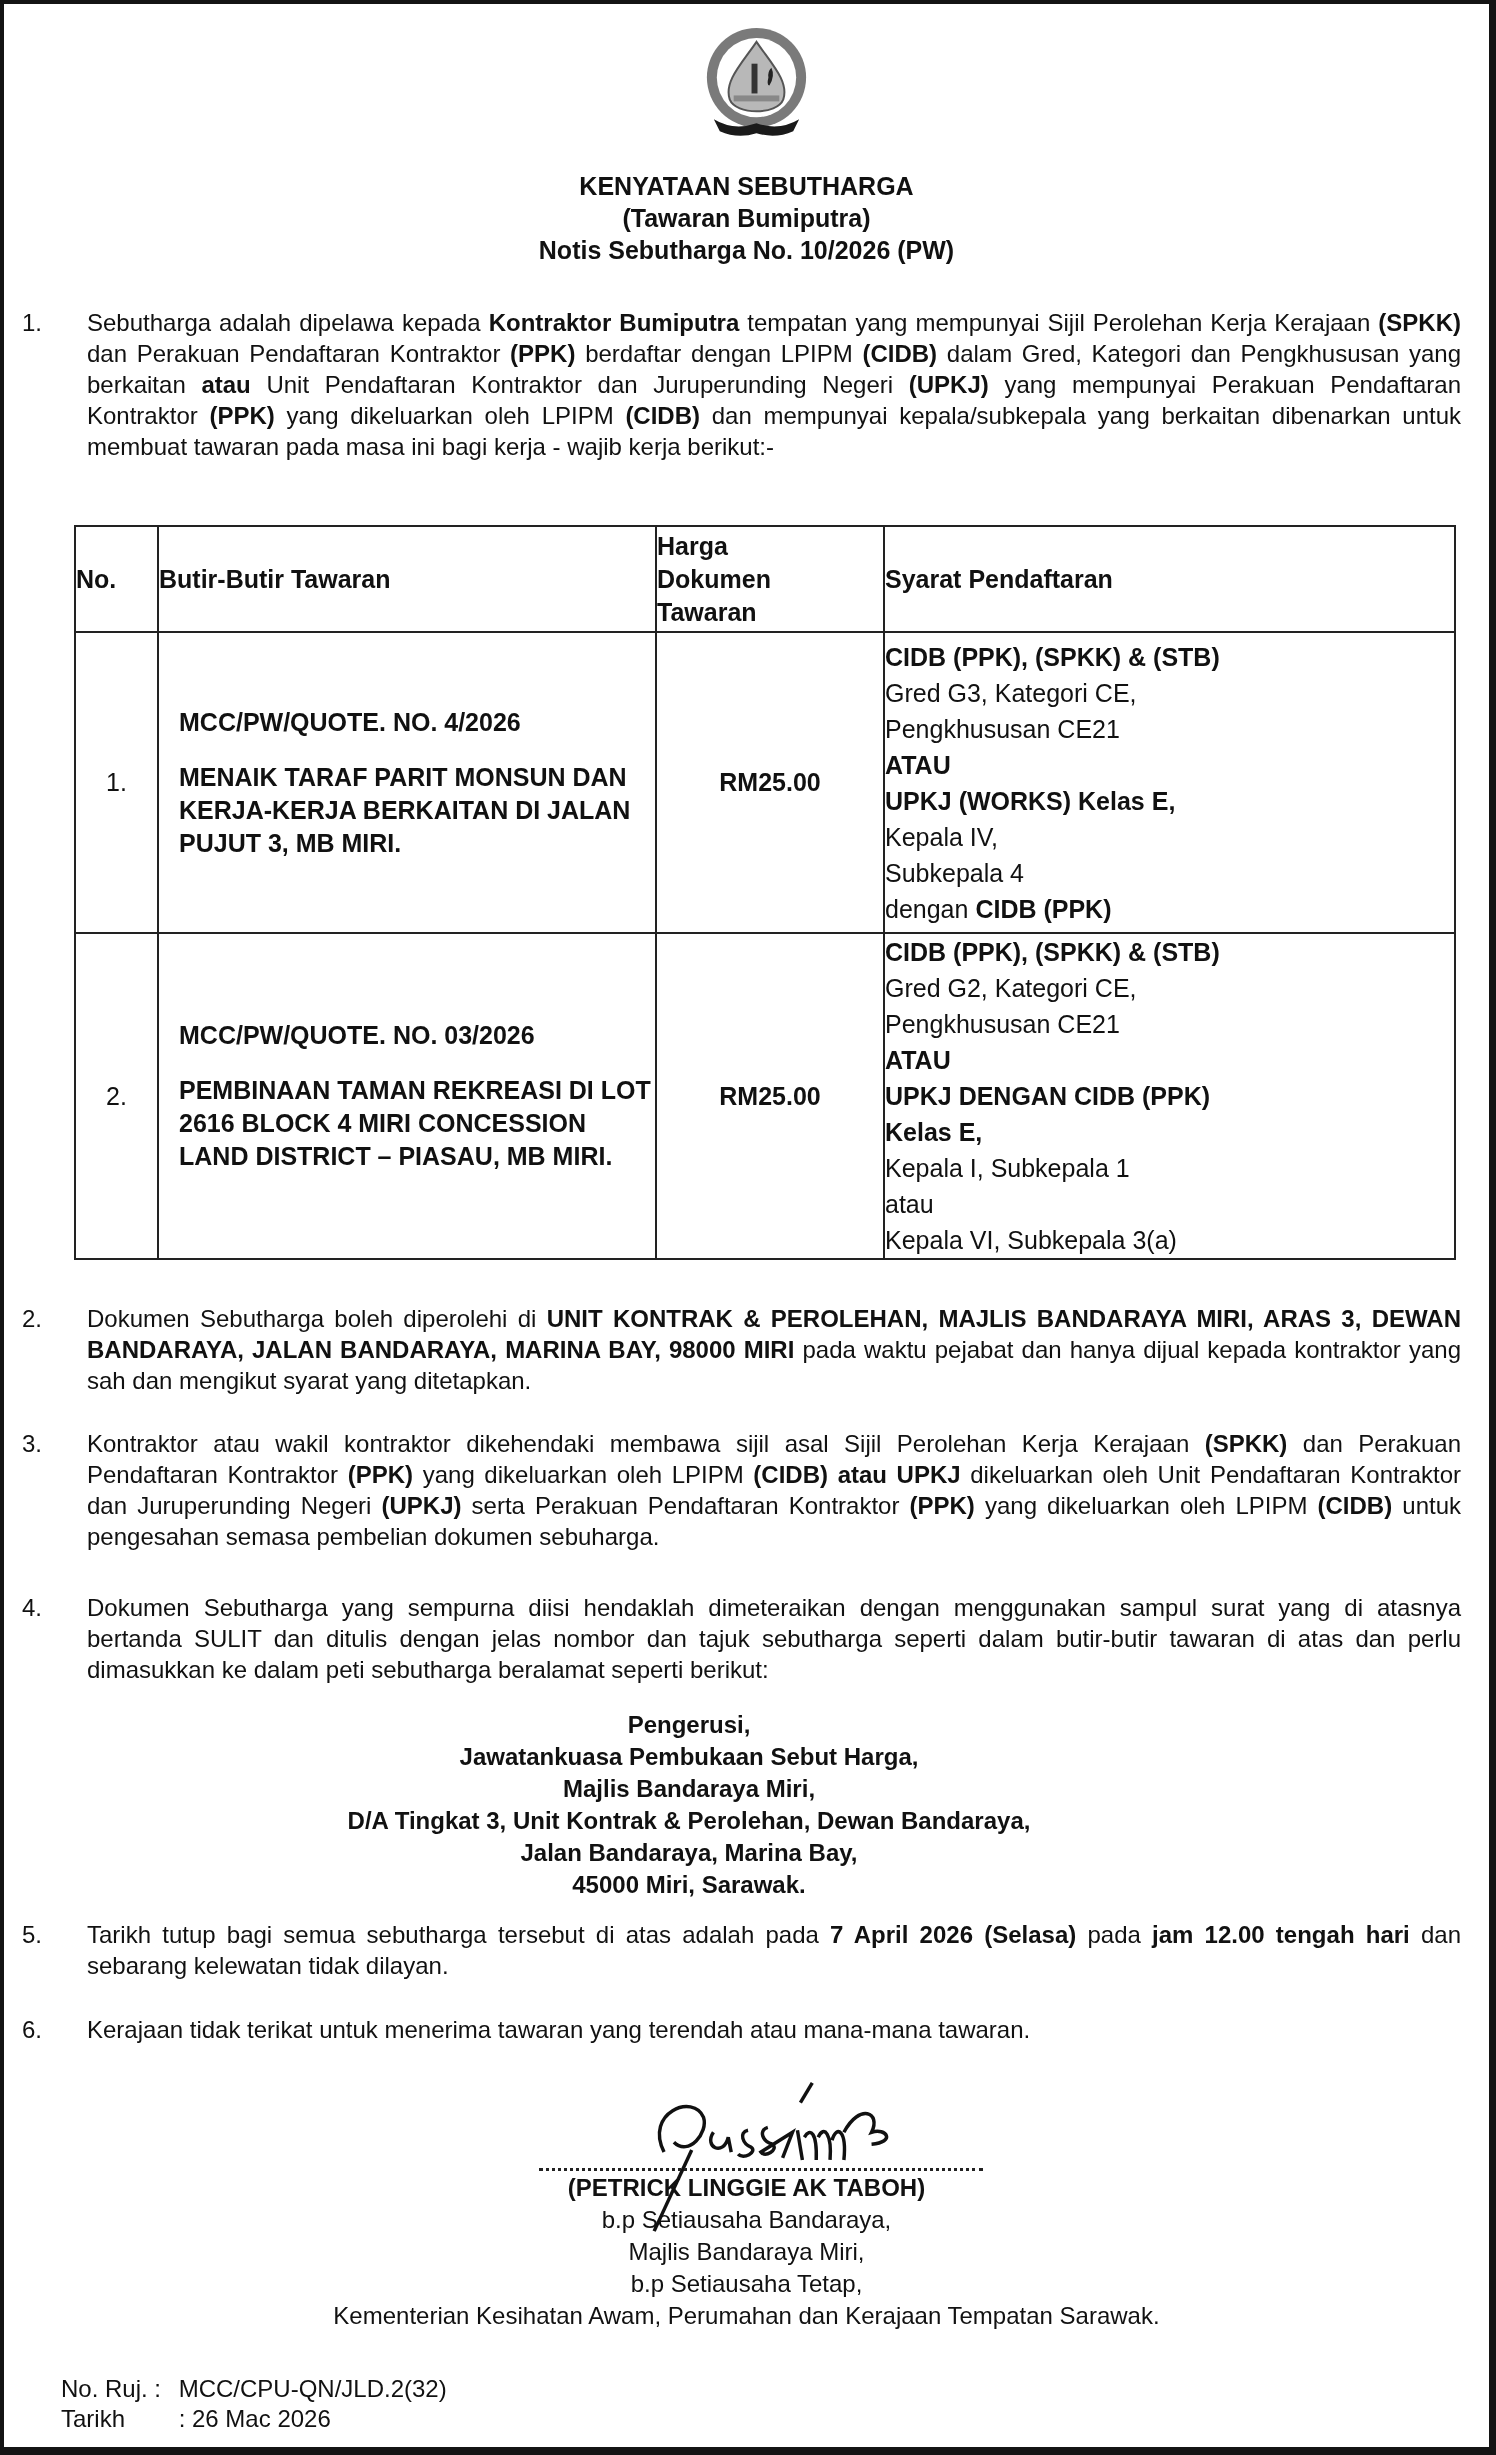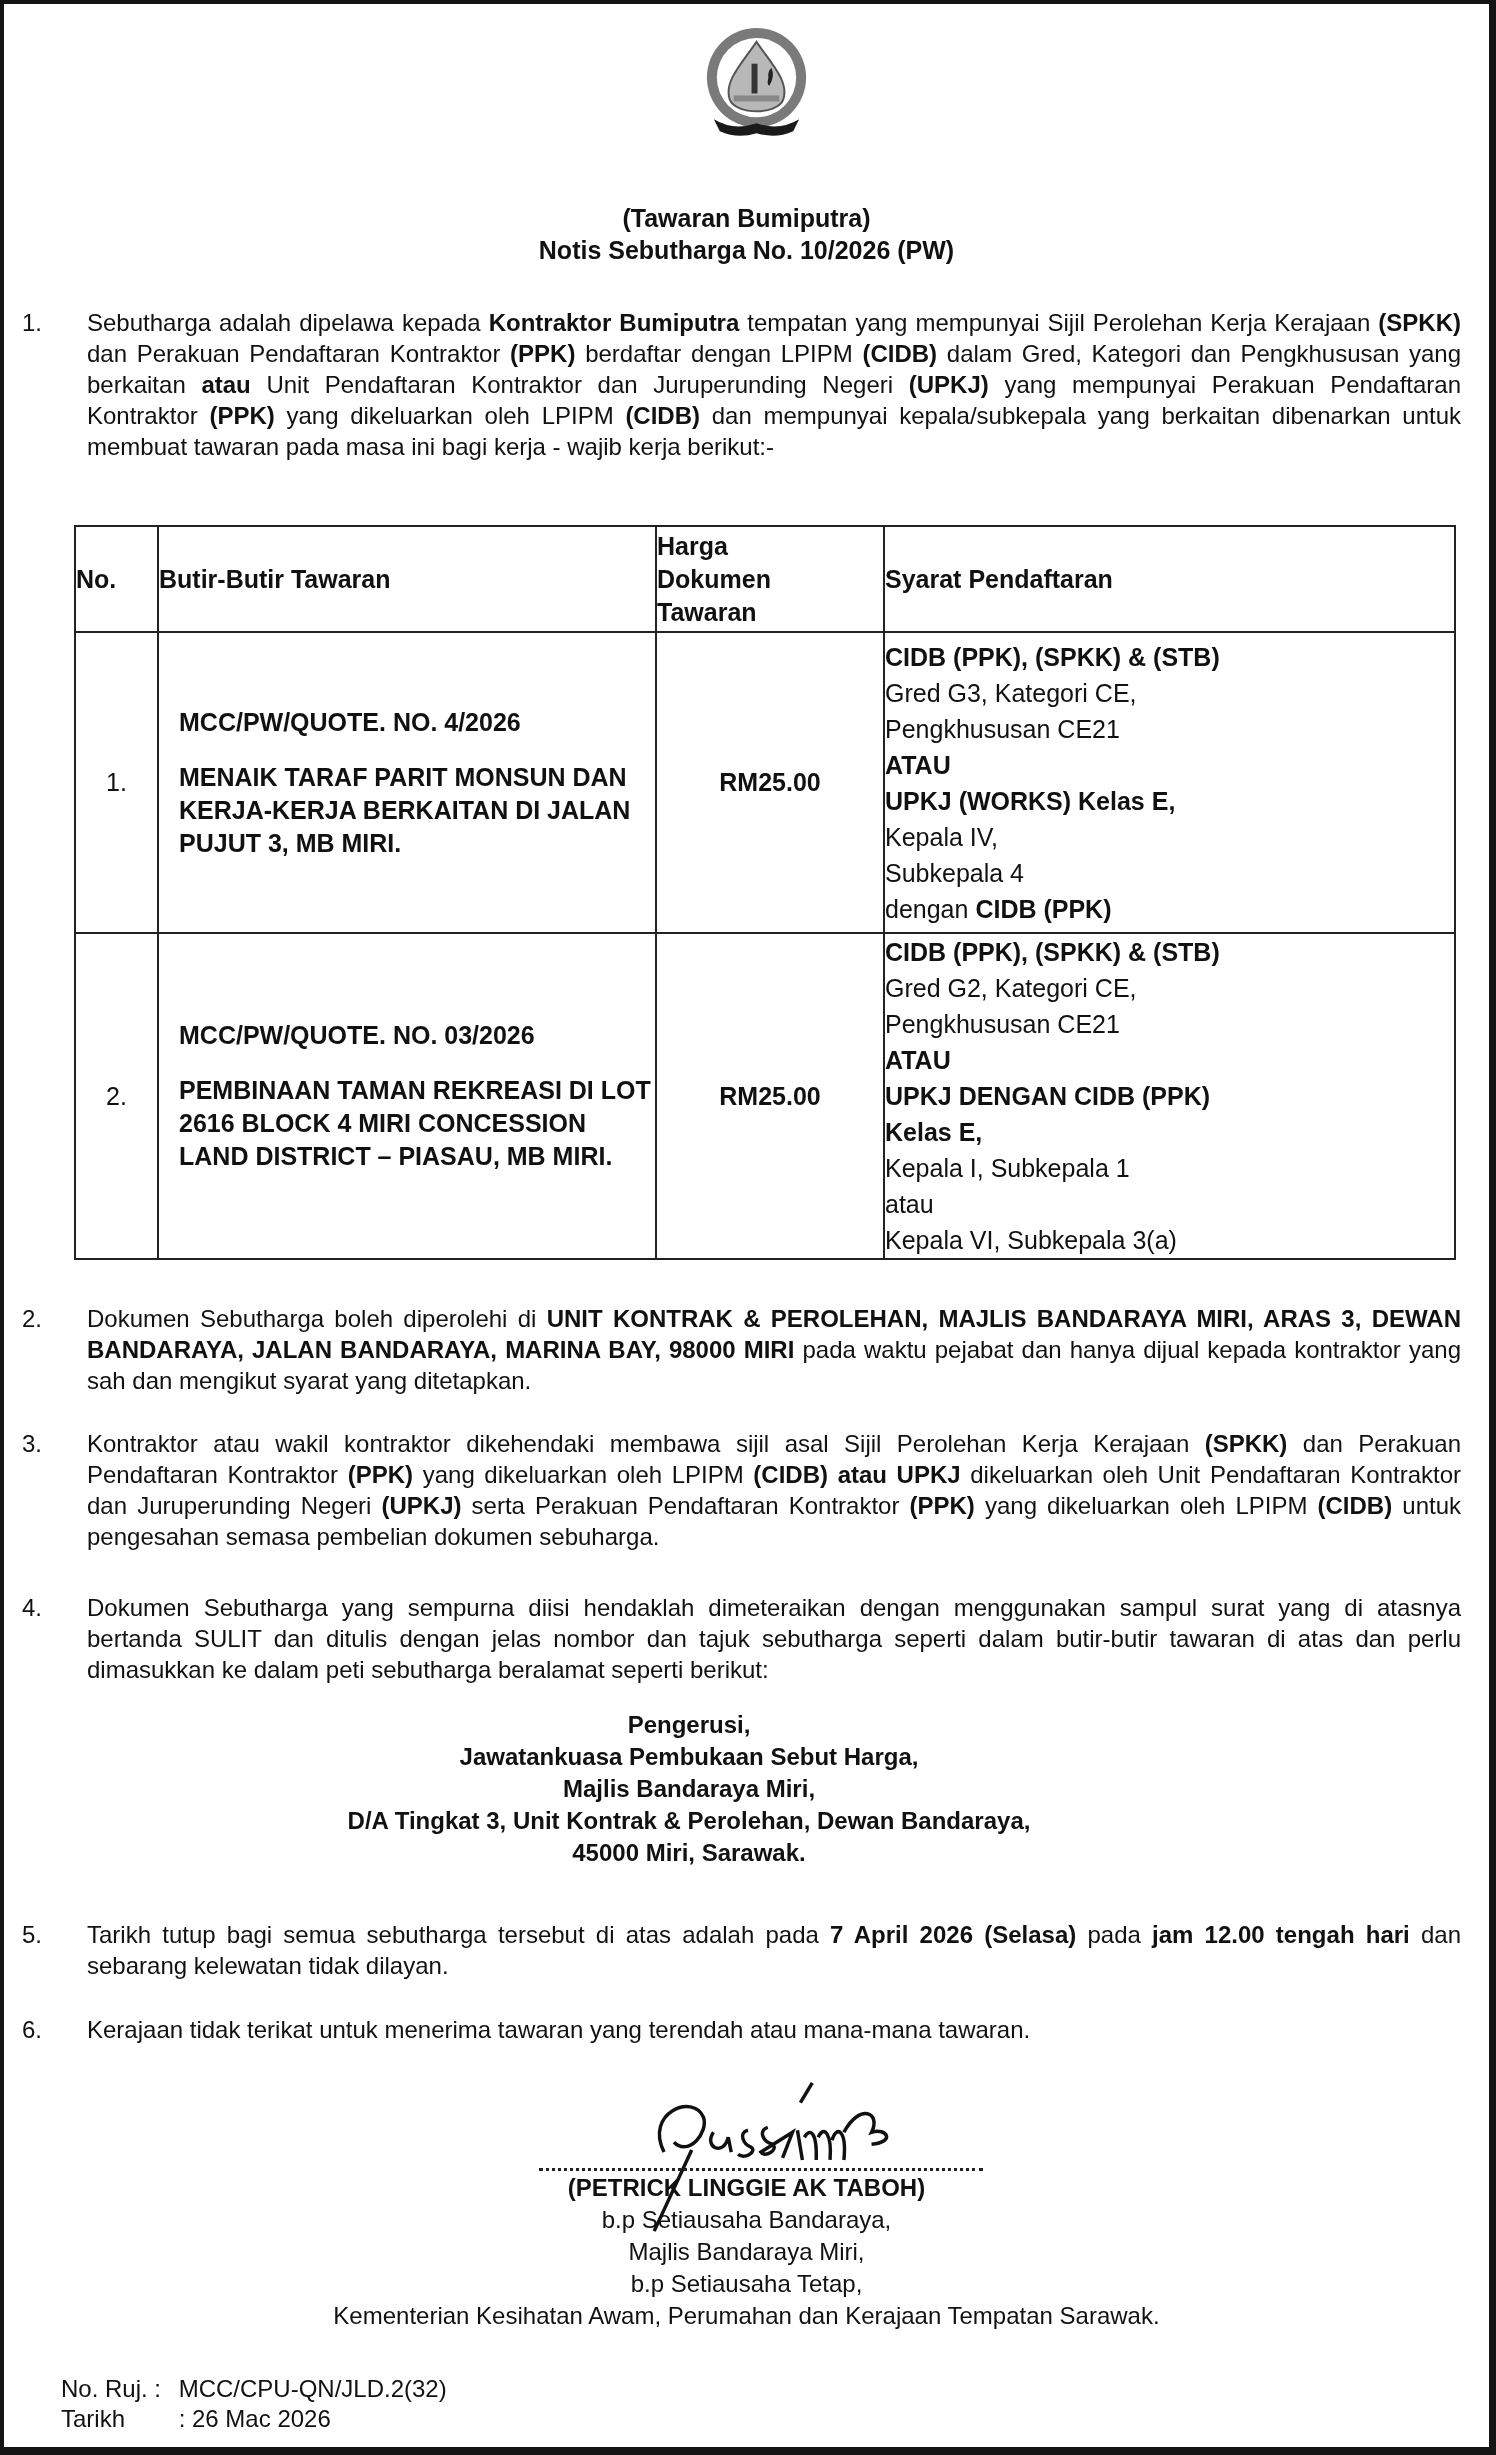--- a/index.html
+++ b/index.html
@@ -81,20 +81,21 @@
   <svg class="crest" viewBox="0 0 126 128">
     <circle cx="63" cy="54" r="50" fill="#7a7a7a"></circle>
     <circle cx="63" cy="54" r="40" fill="#fff"></circle>
     <path d="M63 18 C 48 40, 30 58, 36 76 C 42 92, 84 92, 90 76 C 96 58, 78 40, 63 18 Z" fill="#b8b8b8" stroke="#555" stroke-width="2"></path>
     <rect x="58" y="40" width="6" height="30" fill="#333"></rect>
     <path d="M76 62 q6 -10 2 -18 q-4 4 -3 10 q-2 8 1 8z" fill="#222"></path>
     <rect x="40" y="72" width="46" height="6" fill="#888"></rect>
     <path d="M20 96 q20 12 43 4 q23 8 43 -4 l-6 12 q-18 8 -37 2 q-19 6 -37 -2 z" fill="#1a1a1a"></path>
   </svg>
 
+  <div class="heading" style="top:166px;">KENYATAAN SEBUTHARGA</div>
   <div class="heading" style="top:198px;font-weight:bold;">(Tawaran Bumiputra)</div>
   <div class="heading" style="top:230px;">Notis Sebutharga No. 10/2026 (PW)</div>
 
   <div class="para" style="top:303px;">
     <span class="num">1.</span>
     <span><span>Sebutharga adalah dipelawa kepada </span><b>Kontraktor Bumiputra</b><span> tempatan yang mempunyai Sijil Perolehan Kerja Kerajaan </span><b>(SPKK)</b><span> dan Perakuan Pendaftaran Kontraktor </span><b>(PPK)</b><span> berdaftar dengan LPIPM </span><b>(CIDB)</b><span> dalam Gred, Kategori dan Pengkhususan yang berkaitan </span><b>atau</b><span> Unit Pendaftaran Kontraktor dan Juruperunding Negeri </span><b>(UPKJ)</b><span> yang mempunyai Perakuan Pendaftaran Kontraktor </span><b>(PPK)</b><span> yang dikeluarkan oleh LPIPM </span><b>(CIDB)</b><span> dan mempunyai kepala/subkepala yang berkaitan dibenarkan untuk membuat tawaran pada masa ini bagi kerja - wajib kerja berikut:-</span></span>
   </div>
 
   <table class="tbl">
     <tbody>
@@ -169,20 +170,21 @@
   <div class="para" style="top:1588px;">
     <span class="num">4.</span>
     <span><span>Dokumen Sebutharga yang sempurna diisi hendaklah dimeteraikan dengan menggunakan sampul surat yang di atasnya bertanda SULIT dan ditulis dengan jelas nombor dan tajuk sebutharga seperti dalam butir-butir tawaran di atas dan perlu dimasukkan ke dalam peti sebutharga beralamat seperti berikut:</span></span>
   </div>
 
   <div class="address">
     <div>Pengerusi,</div>
     <div>Jawatankuasa Pembukaan Sebut Harga,</div>
     <div>Majlis Bandaraya Miri,</div>
     <div>D/A Tingkat 3, Unit Kontrak &amp; Perolehan, Dewan Bandaraya,</div>
+    <div>Jalan Bandaraya, Marina Bay,</div>
     <div>45000 Miri, Sarawak.</div>
   </div>
 
   <div class="para" style="top:1915px;">
     <span class="num">5.</span>
     <span><span>Tarikh tutup bagi semua sebutharga tersebut di atas adalah pada </span><b>7 April 2026 (Selasa)</b><span> pada </span><b>jam 12.00 tengah hari</b><span> dan sebarang kelewatan tidak dilayan.</span></span>
   </div>
 
   <div class="para" style="top:2010px;">
     <span class="num">6.</span>

